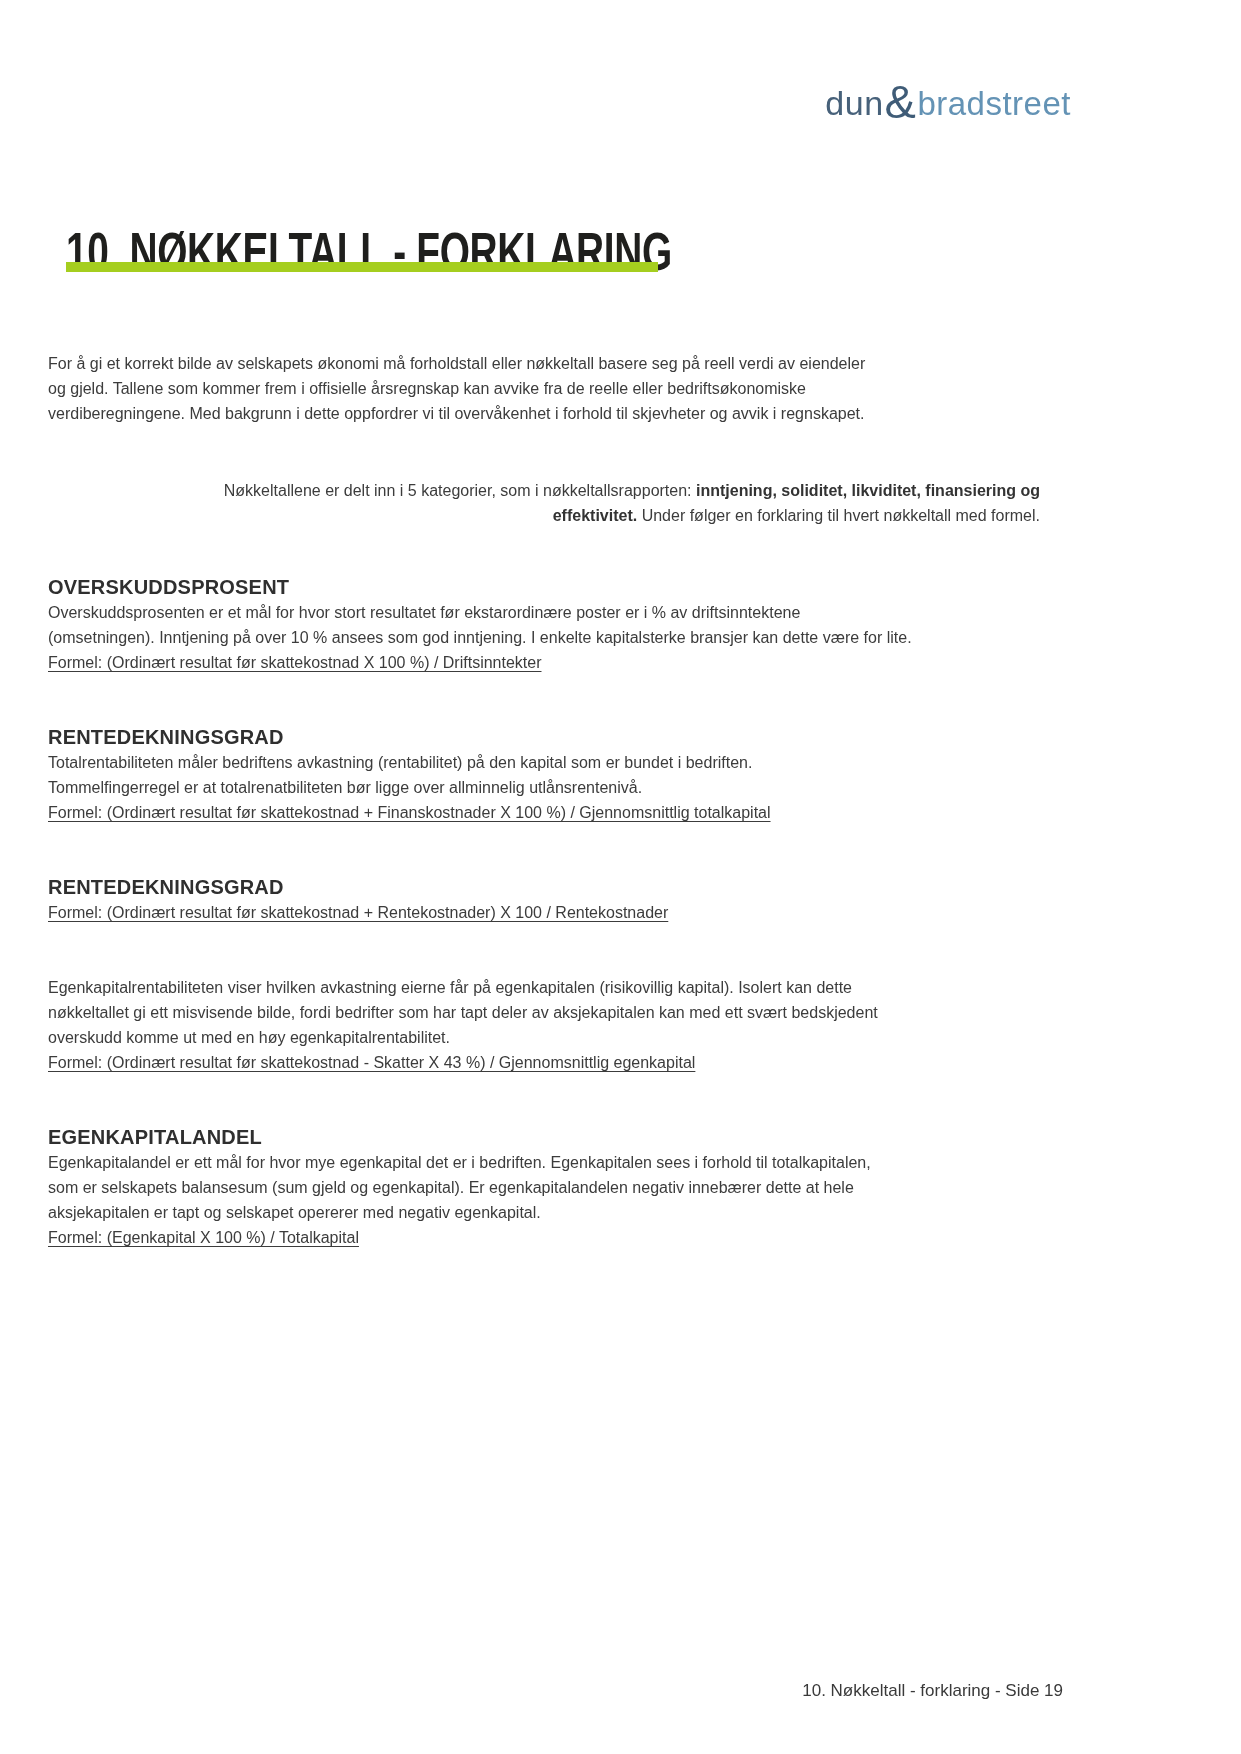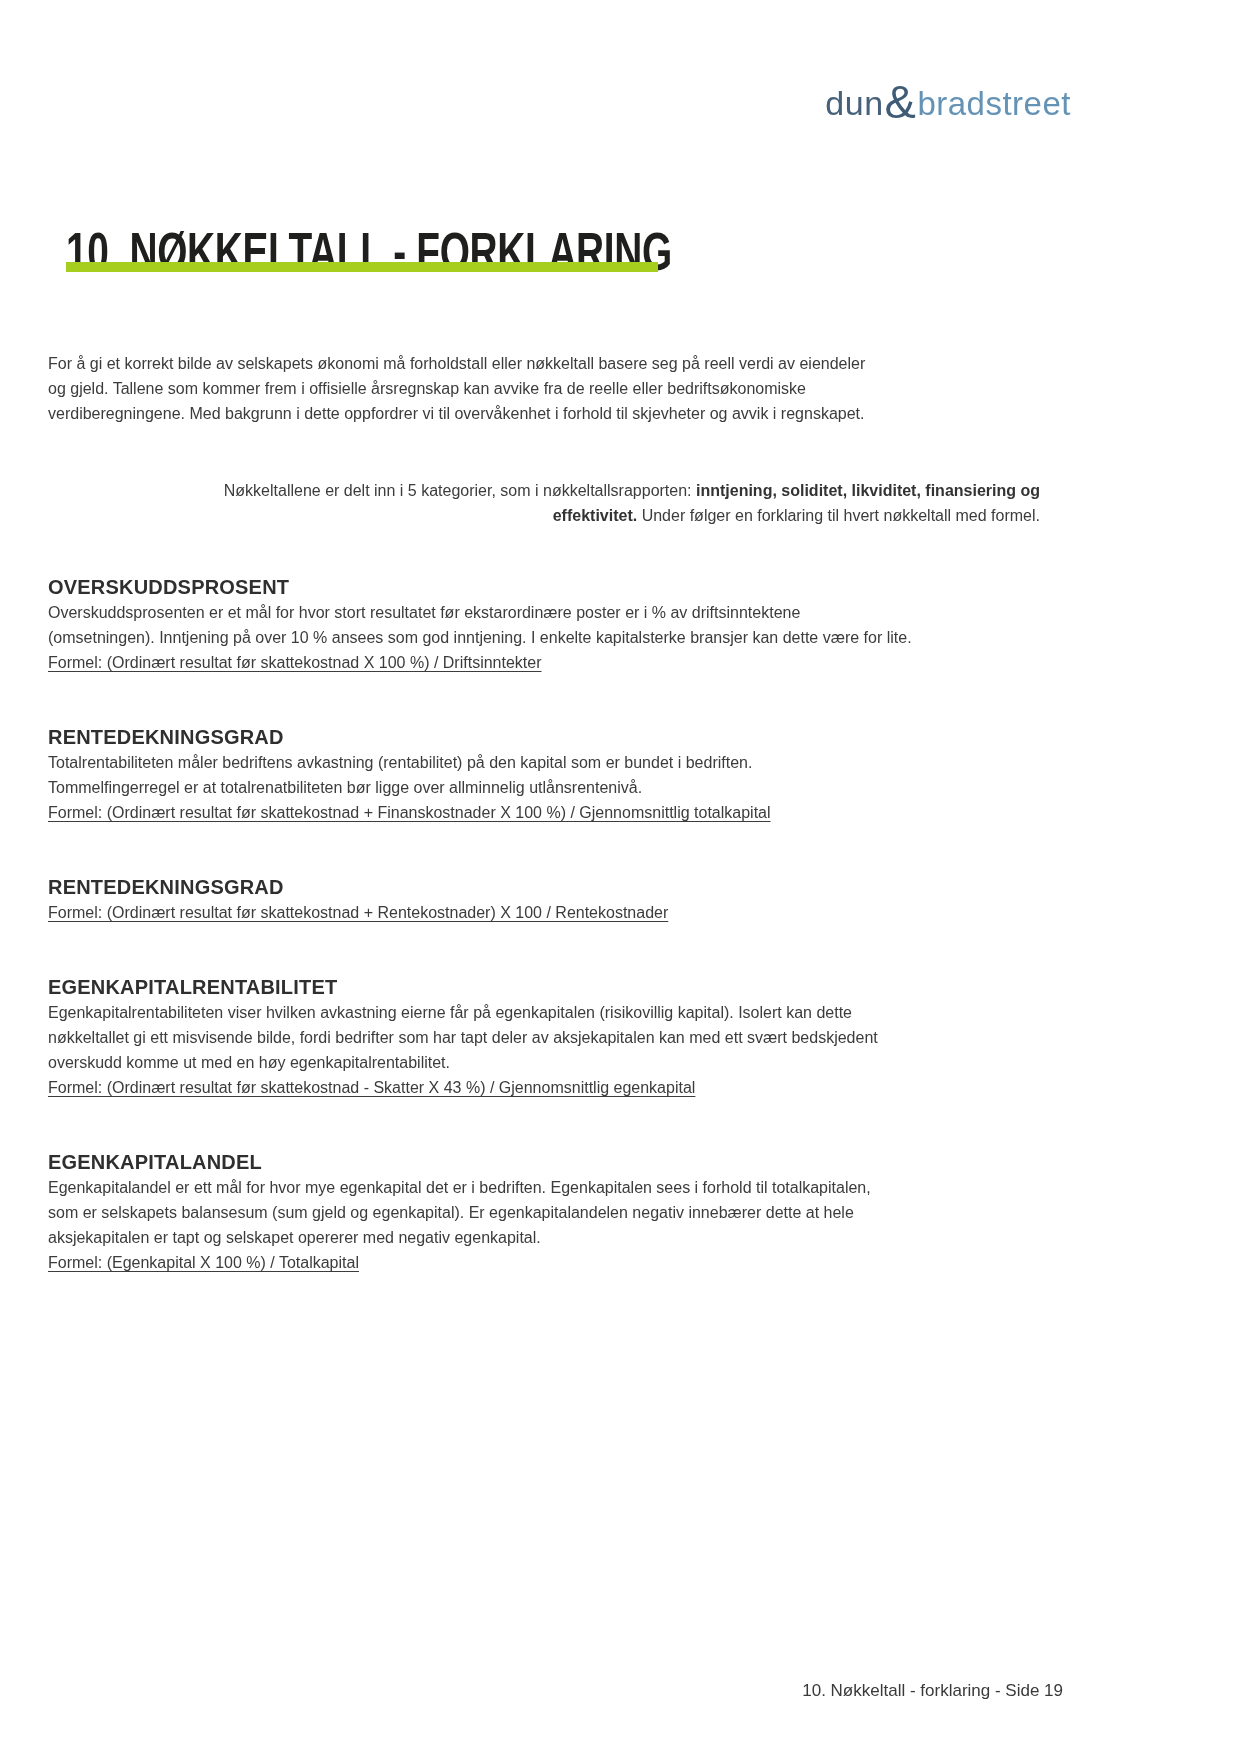--- a/index.html
+++ b/index.html
@@ -126,21 +126,20 @@
 Tommelfingerregel er at totalrenatbiliteten bør ligge over allminnelig utlånsrentenivå.</div>
         <div class="section-formula">Formel: (Ordinært resultat før skattekostnad + Finanskostnader X 100 %) / Gjennomsnittlig totalkapital</div>
       </div>
 
       <div class="section">
         <div class="section-heading">RENTEDEKNINGSGRAD</div>
         <div class="section-formula">Formel: (Ordinært resultat før skattekostnad + Rentekostnader) X 100 / Rentekostnader</div>
       </div>
 
       <div class="section">
-        <div class="section-heading">EGENKAPITALRENTABILITET</div>
         <div class="section-body">Egenkapitalrentabiliteten viser hvilken avkastning eierne får på egenkapitalen (risikovillig kapital). Isolert kan dette
 nøkkeltallet gi ett misvisende bilde, fordi bedrifter som har tapt deler av aksjekapitalen kan med ett svært bedskjedent
 overskudd komme ut med en høy egenkapitalrentabilitet.</div>
         <div class="section-formula">Formel: (Ordinært resultat før skattekostnad - Skatter X 43 %) / Gjennomsnittlig egenkapital</div>
       </div>
 
       <div class="section">
         <div class="section-heading">EGENKAPITALANDEL</div>
         <div class="section-body">Egenkapitalandel er ett mål for hvor mye egenkapital det er i bedriften. Egenkapitalen sees i forhold til totalkapitalen,
 som er selskapets balansesum (sum gjeld og egenkapital). Er egenkapitalandelen negativ innebærer dette at hele

